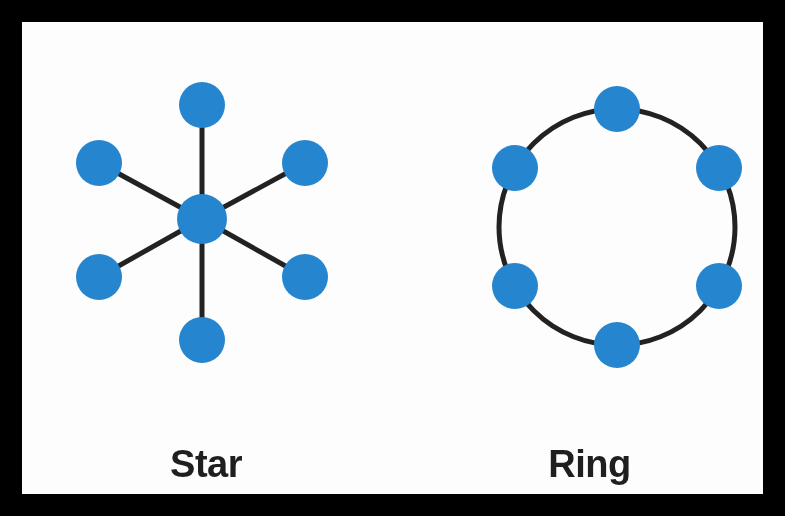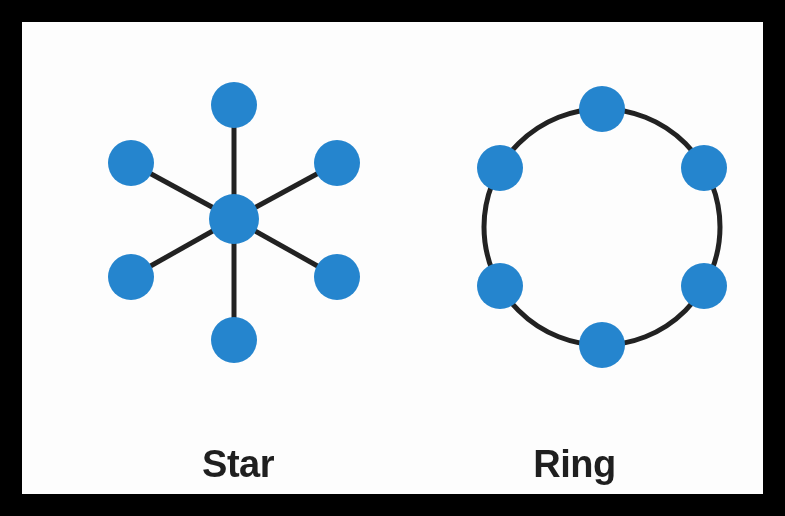--- a/index.html
+++ b/index.html
@@ -31,22 +31,22 @@
     height: 472px;
     background: #fdfdfd;
     box-sizing: border-box;
   }
 
   .figure {
     position: absolute;
     top: 0;
     height: 472px;
   }
-  #figure-star  { left: 11px;   width: 368px; padding-left: 42px; }
-  #figure-ring  { left: 368px; width: 369px; }
+  #figure-star  { left: 0px;   width: 368px; }
+  #figure-ring  { left: 383px; width: 369px; }
 
   .diagram-svg {
     position: absolute;
     left: 0;
     top: 0;
     width: 100%;
     height: 350px;
     display: block;
   }
 

